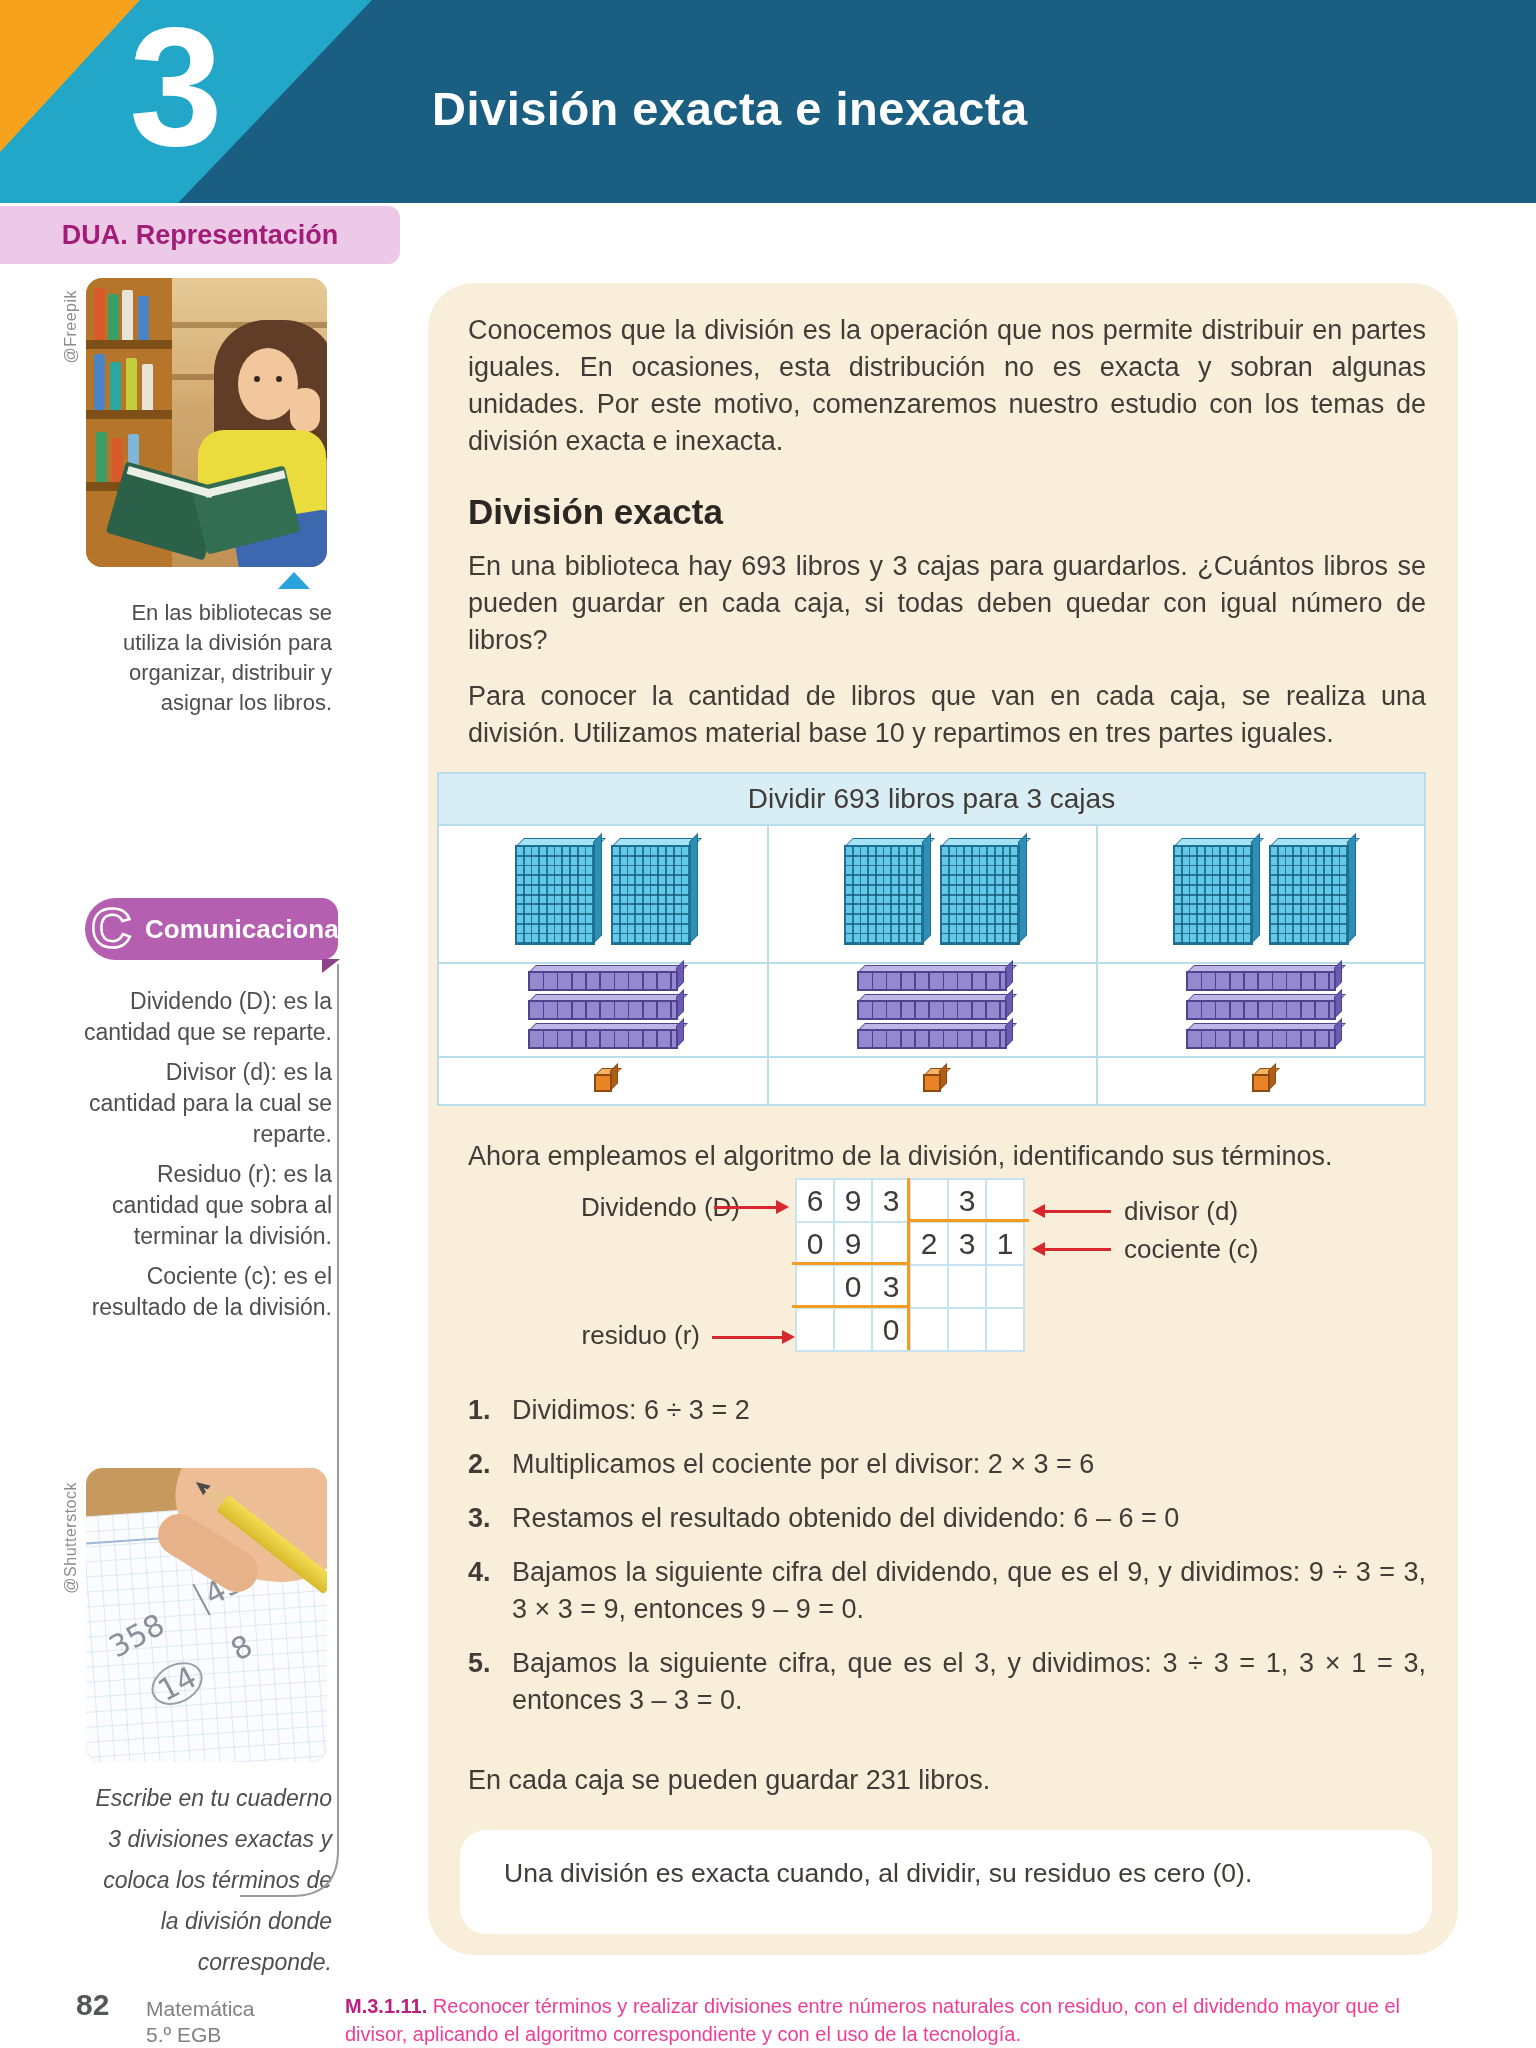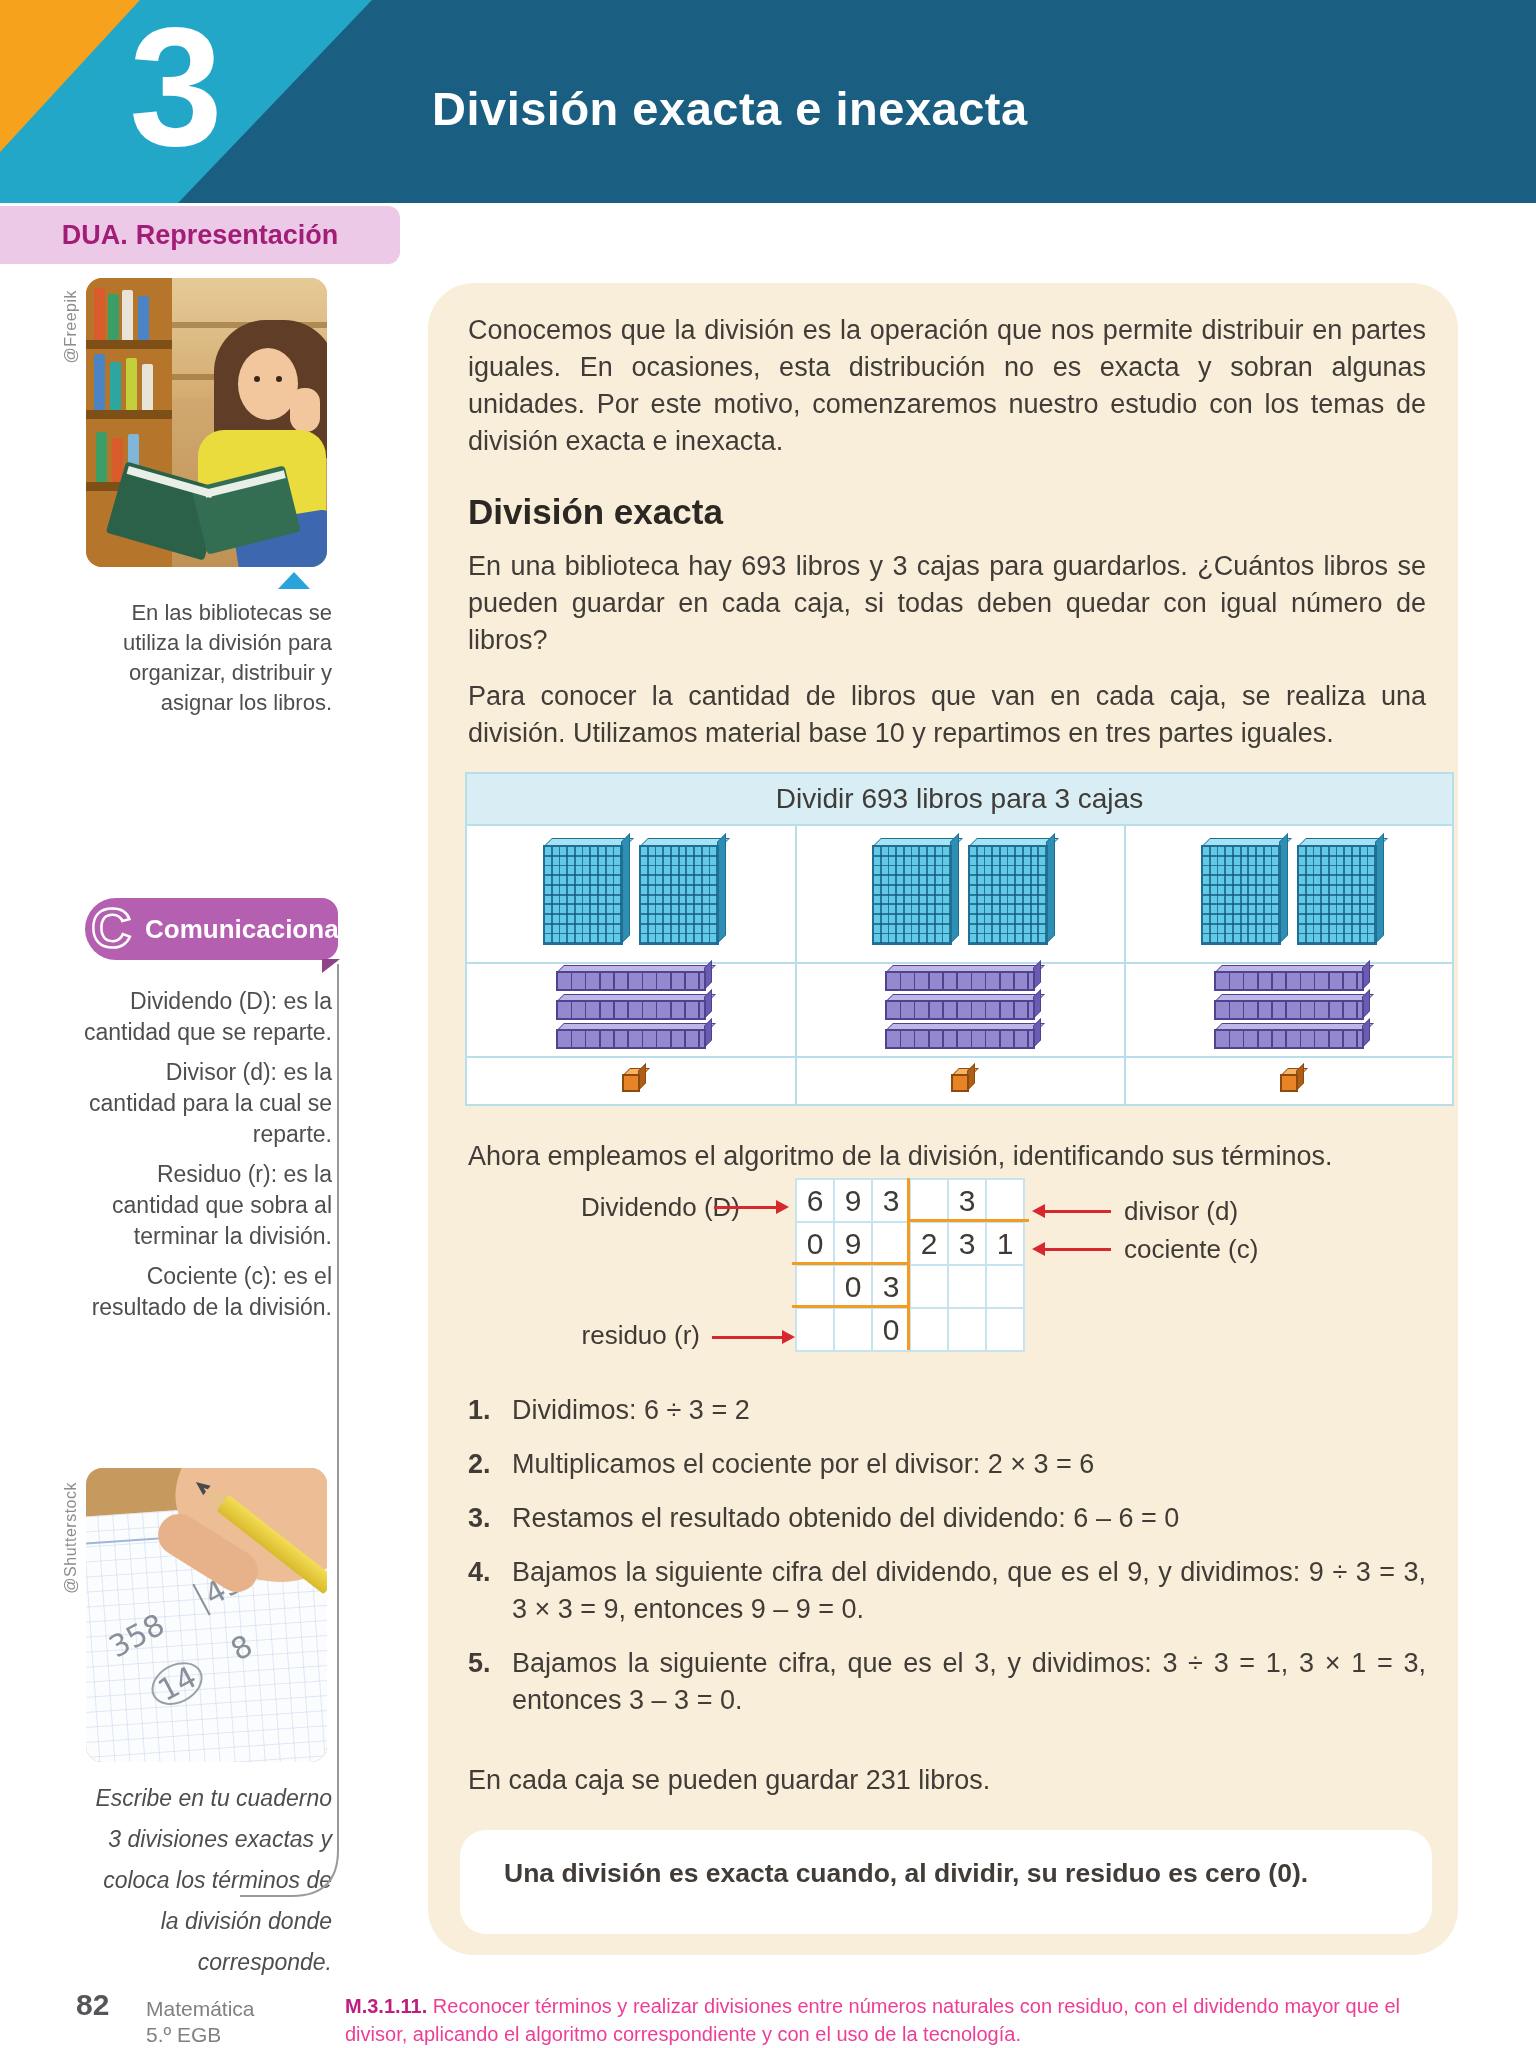--- a/index.html
+++ b/index.html
@@ -92,21 +92,21 @@
   .panel{position:absolute;left:428px;top:283px;width:1030px;height:1672px;
          background:#F8EED9;border-radius:46px;}
   .para{position:absolute;left:468px;width:958px;font-size:27px;line-height:37px;
         text-align:justify;color:#413C37;}
   .p1{top:312px;}
   .h2{position:absolute;left:468px;top:492px;font-size:35px;font-weight:bold;color:#2B2722;}
   .p2{top:548px;}
   .p3{top:678px;}
 
   
-  .mat-table{position:absolute;left:465px;top:772px;width:985px;border:2px solid #B8DEEB;background:#fff;}
+  .mat-table{position:absolute;left:437px;top:772px;width:985px;border:2px solid #B8DEEB;background:#fff;}
   .mat-head{height:50px;background:#D8EDF4;display:flex;align-items:center;justify-content:center;
             font-size:28px;color:#3F3B37;}
   .mat-body{display:grid;grid-template-columns:1fr 1fr 1fr;grid-template-rows:138px 94px 48px;}
   .mat-cell{display:flex;align-items:center;justify-content:center;border-top:2px solid #B8DEEB;}
   .mat-cell.colb{border-left:2px solid #B8DEEB;}
   .mat-cell.tens-cell{flex-direction:column;gap:9px;}
   .blk100{position:relative;width:80px;height:100px;margin:2px 8px 0 8px;}
   .b-face{position:absolute;inset:0;background:#62C9E6;border:2px solid #1F6E94;
           background-image:repeating-linear-gradient(to right,transparent 0 5.9px,rgba(20,90,125,.75) 5.9px 7.7px),
                            repeating-linear-gradient(to bottom,transparent 0 7.9px,rgba(20,90,125,.75) 7.9px 9.7px);}
@@ -145,21 +145,21 @@
         border-top:7px solid transparent;border-bottom:7px solid transparent;border-right:13px solid #D7282F;}
 
   
   .steps{position:absolute;left:468px;top:1392px;width:958px;}
   .step{display:flex;margin-bottom:17px;font-size:27px;line-height:37px;color:#413C37;}
   .step-num{font-weight:bold;width:44px;flex:none;}
   .step-text{text-align:justify;flex:1;}
   .conclusion{top:1762px;}
 
   .rule-box{position:absolute;left:460px;top:1830px;width:972px;height:104px;background:#ffffff;
-            border-radius:26px;font-weight:bold;}
+            border-radius:26px;}
   .rule-box .txt{padding:28px 44px 0 44px;font-size:26.5px;color:#413C37;}
 
   
   .page-num{position:absolute;left:76px;top:1988px;font-size:30px;font-weight:bold;color:#55565A;}
   .subject{position:absolute;left:146px;top:1996px;font-size:21px;line-height:26px;color:#808184;}
   .standard{position:absolute;left:345px;top:1992px;width:1120px;font-size:20px;line-height:28px;color:#EE3D97;}
   .standard b{color:#BE1E7E;font-weight:bold;}
 </style>
 </head>
 <body>

